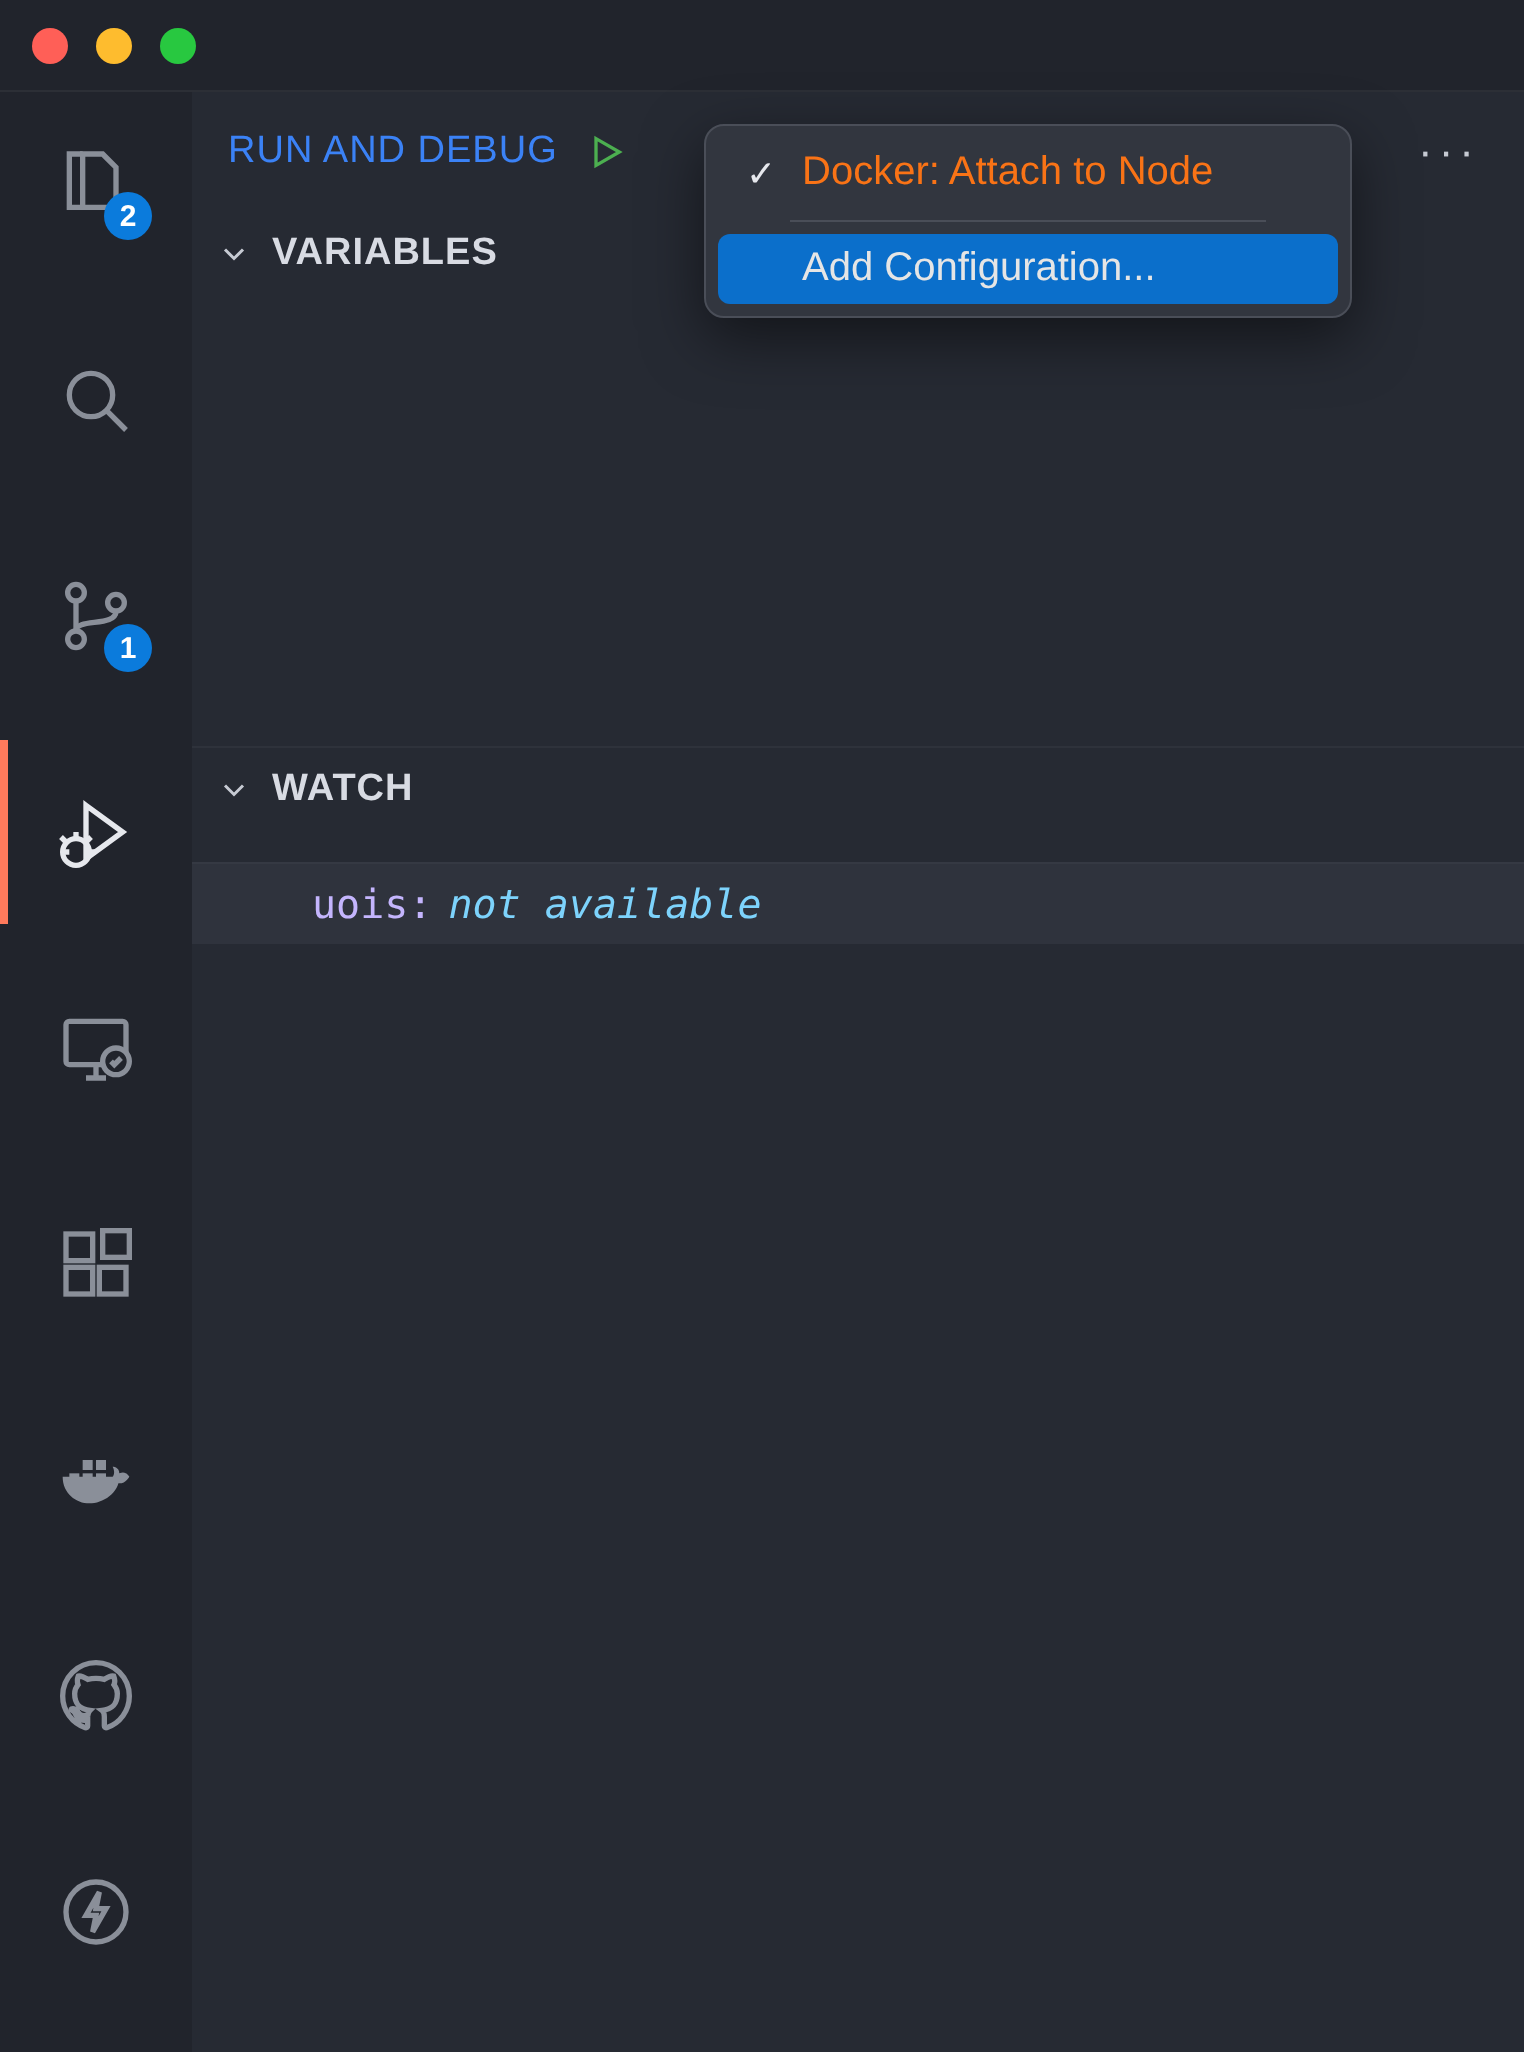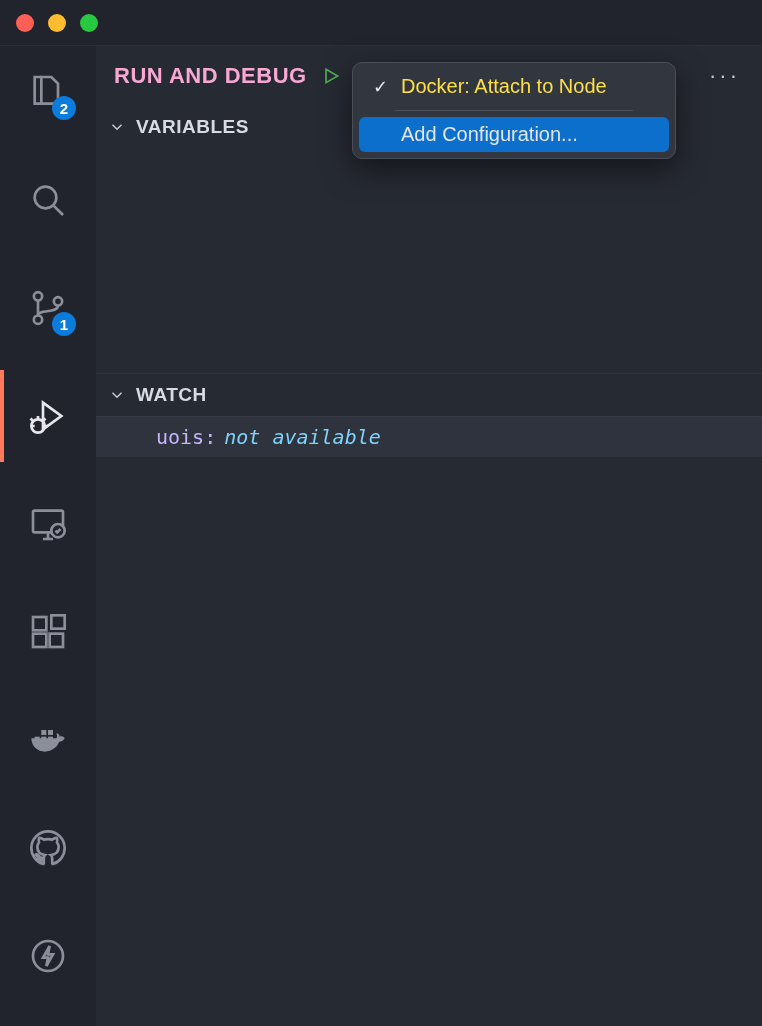--- a/index.html
+++ b/index.html
@@ -103,24 +103,24 @@
       color: #cfd3dc;
     }
     .panel-header {
       display: flex;
       align-items: center;
       padding: 0 18px;
       height: 60px;
       position: relative;
     }
     .panel-title {
-      font-size: 22px;
-      font-weight: 700;
+      font-size: 19px;
+      font-weight: 400;
       letter-spacing: 0.5px;
-      color: #f9a8d4;
+      color: #3b82f6;
     }
     .start-btn {
       margin-left: 14px;
       display: flex;
       align-items: center;
     }
     .start-btn svg {
       width: 20px;
       height: 20px;
     }
@@ -155,20 +155,21 @@
       fill: none;
       stroke-width: 2;
     }
     .section-variables {
       flex: 0 0 268px;
       border-bottom: 1px solid rgba(255,255,255,0.04);
     }
     .section-watch {
       display: flex;
       flex-direction: column;
+      gap: 15px;
     }
     .watch-row {
       background: #2f333d;
       padding: 8px 16px 8px 60px;
       font-family: "SF Mono", Menlo, Consolas, monospace;
       font-size: 20px;
       display: flex;
       gap: 8px;
       border-top: 1px solid rgba(255,255,255,0.03);
     }
@@ -191,21 +192,21 @@
       padding: 6px;
       display: flex;
       flex-direction: column;
       z-index: 100;
     }
     .dropdown-item {
       display: flex;
       align-items: center;
       padding: 6px 14px;
       font-size: 20px;
-      color: #fde047;
+      color: #f97316;
       border-radius: 6px;
       cursor: pointer;
       gap: 10px;
     }
     .dropdown-item.checked::before {
       content: '✓';
       font-size: 18px;
       color: #e6e8ed;
       width: 18px;
     }

